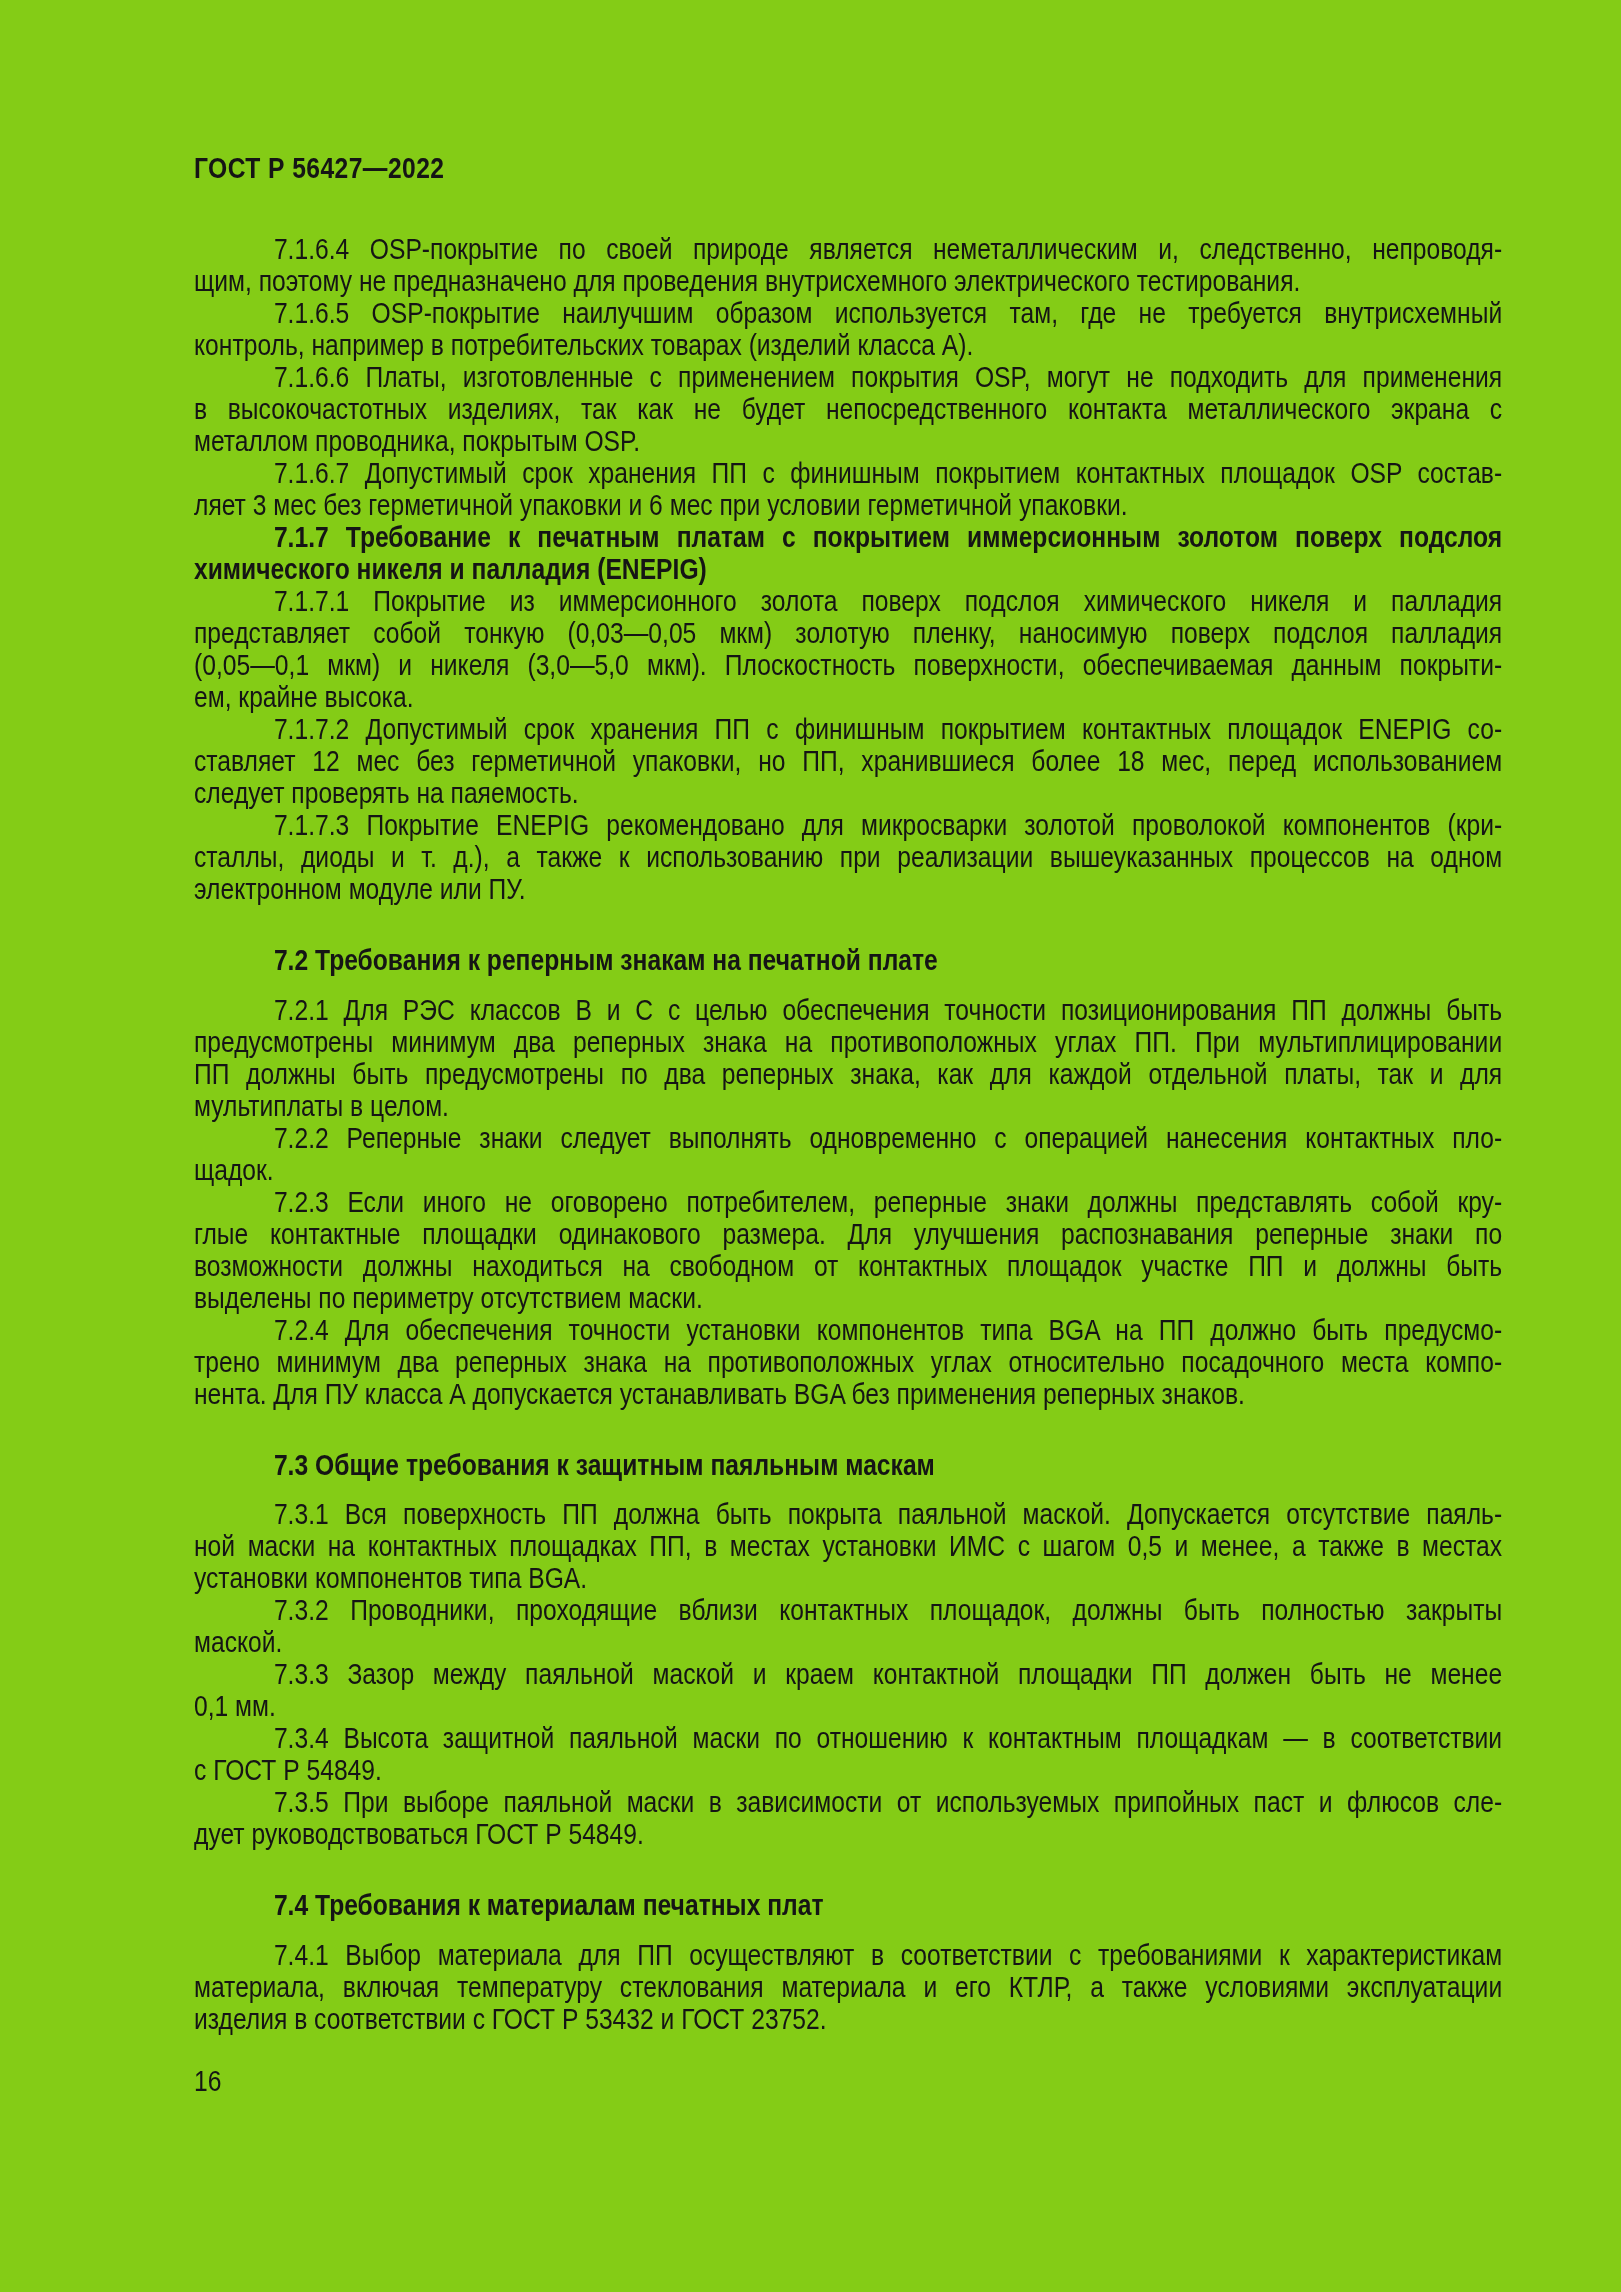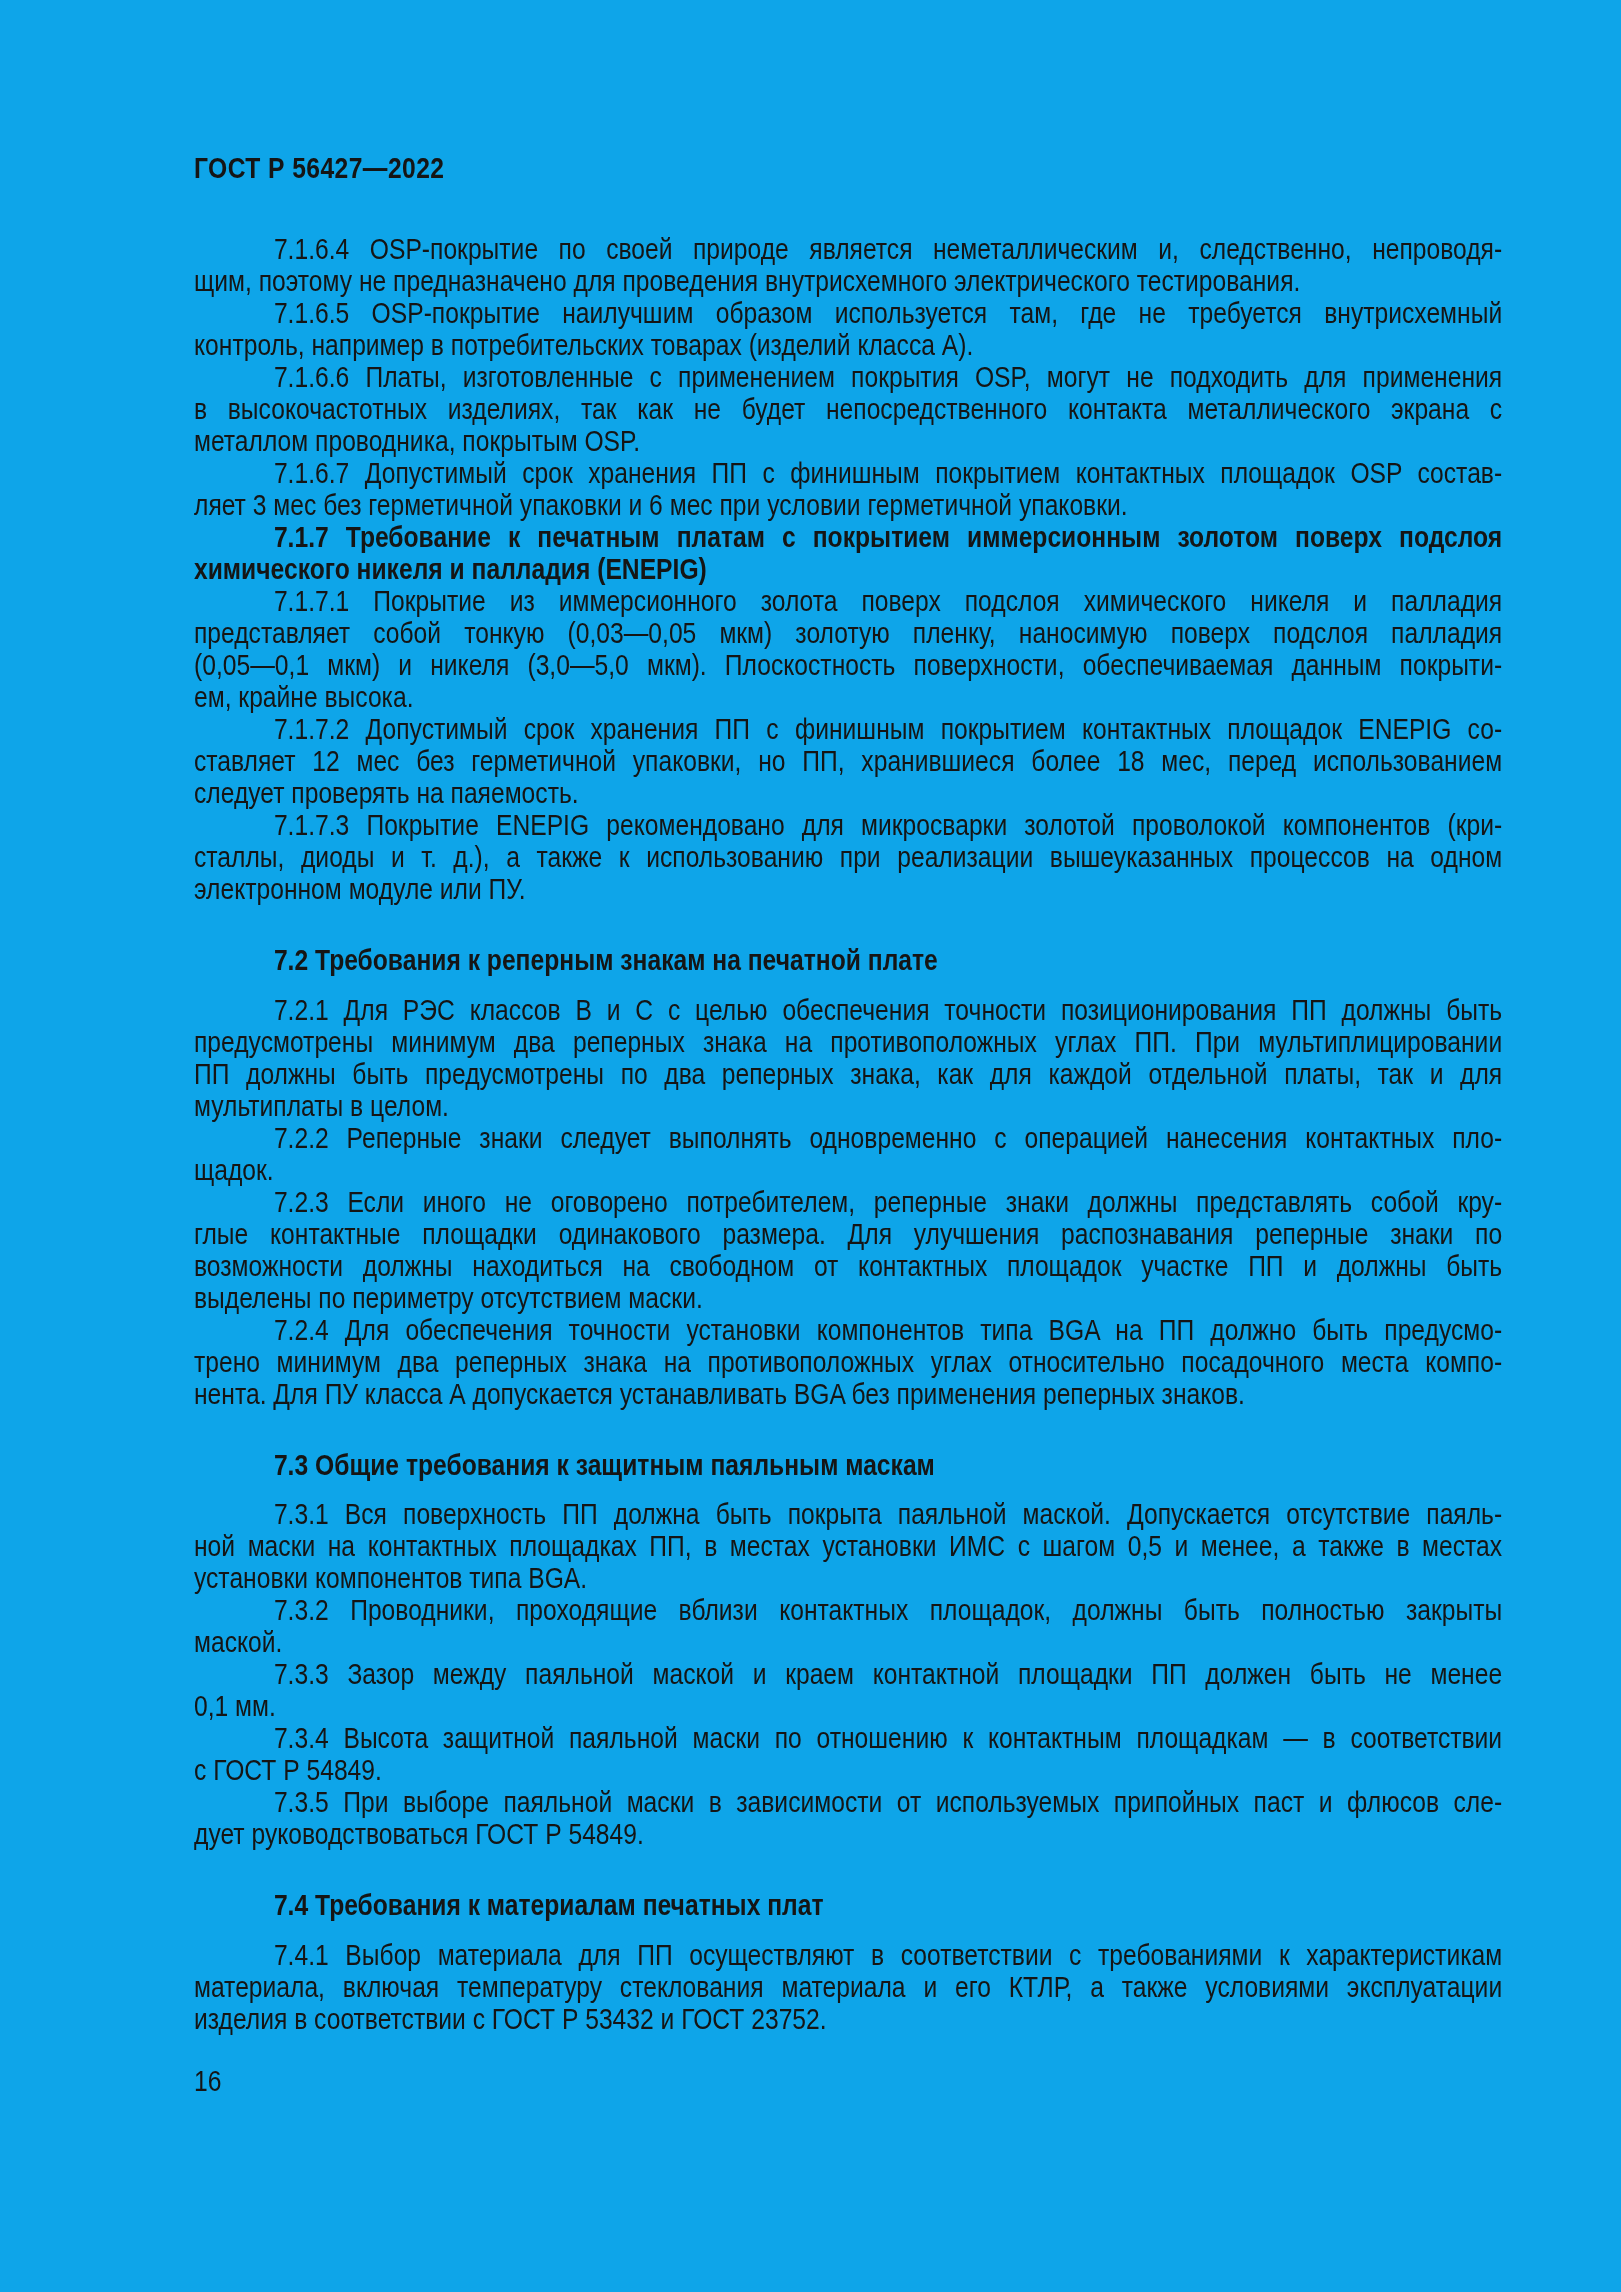--- a/index.html
+++ b/index.html
@@ -4,21 +4,21 @@
 <style>
   html, body {
     margin: 0;
     padding: 0;
     background: #e8e8e8;
   }
   .page {
     position: relative;
     width: 1621px;
     height: 2293px;
-    background: #0ea5e9;
+    background: #84cc16;
     overflow: hidden;
     font-family: "Liberation Sans", sans-serif;
     color: #151515;
   }
   
   .doc {
     position: absolute;
     left: 194px;
     top: 152px;
     width: 1539px;

